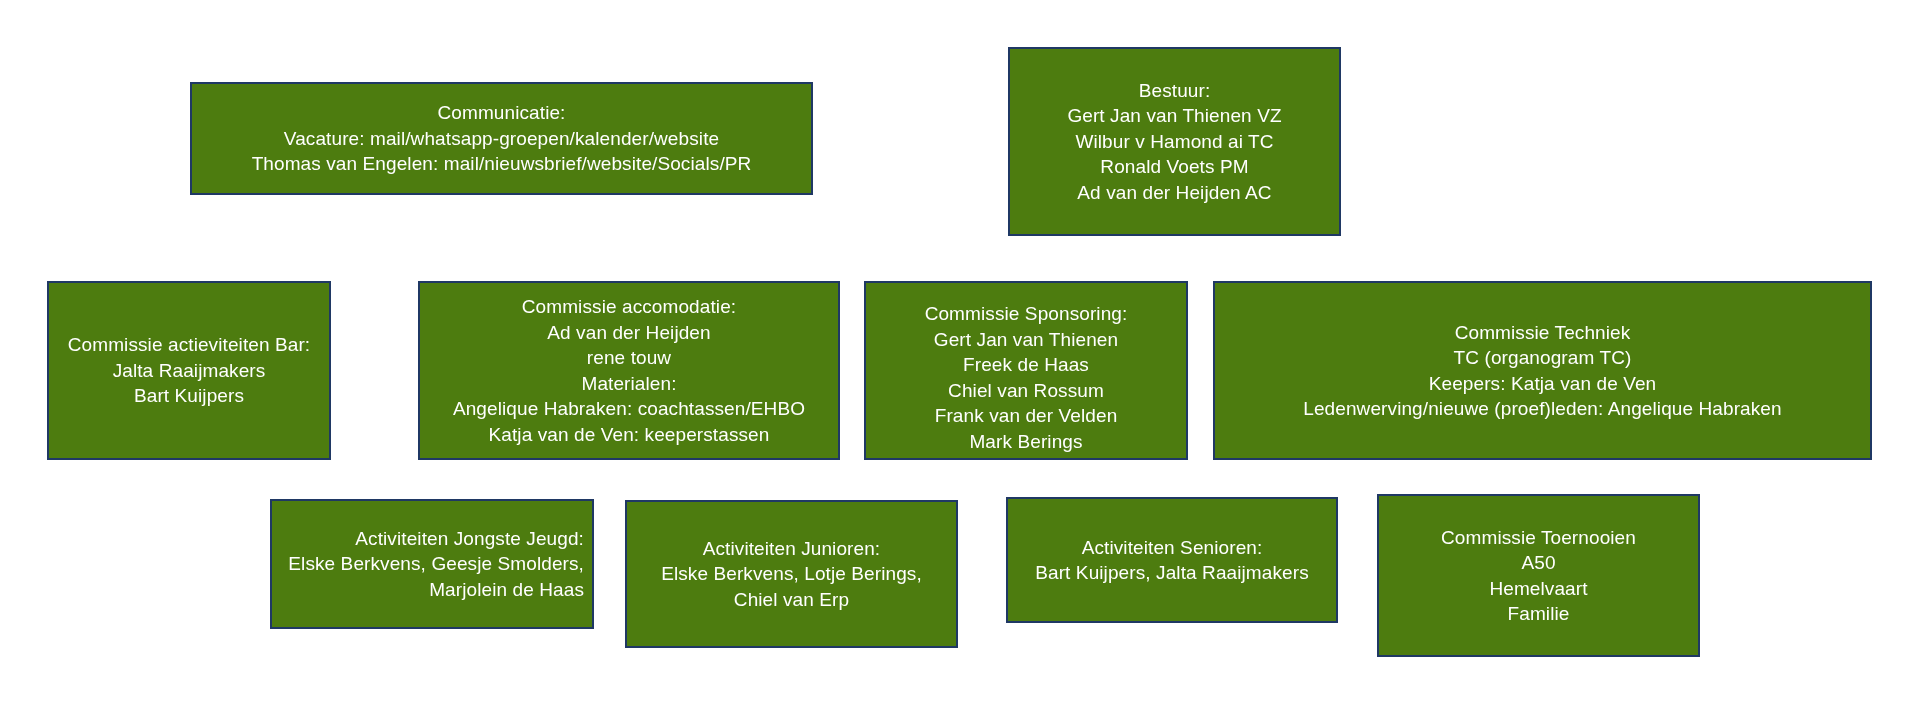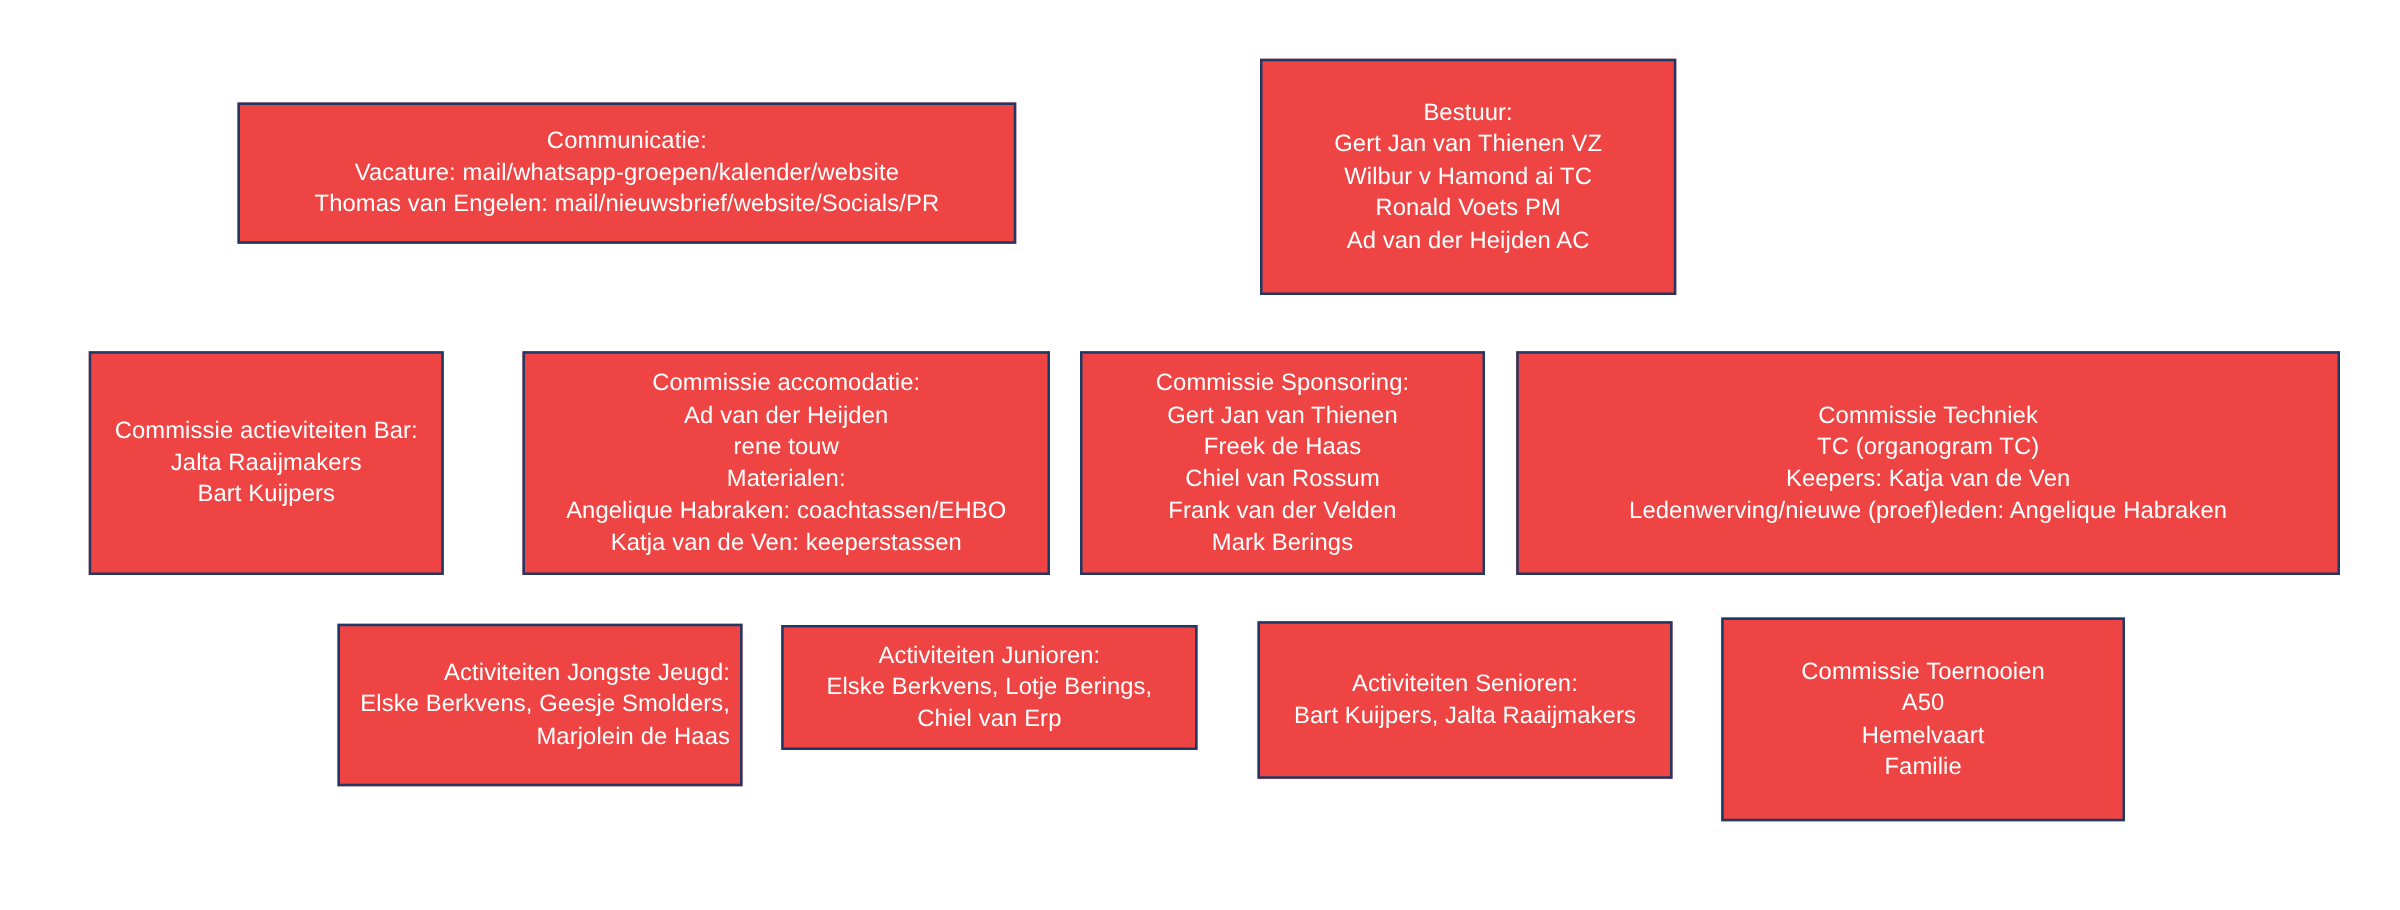--- a/index.html
+++ b/index.html
@@ -17,21 +17,21 @@
   #org-canvas {
     position: absolute;
     left: 0;
     top: 0;
     width: 1920px;
     height: 728px;
   }
   .org-box {
     position: absolute;
     box-sizing: border-box;
-    background: #ef4444;
+    background: #4d7c0f;
     border: 2px solid #1F3864;
     color: #FFFFFF;
     display: flex;
     flex-direction: column;
     align-items: center;
     justify-content: center;
     text-align: center;
     font-size: 19px;
     line-height: 25.5px;
     letter-spacing: 0.1px;
@@ -54,36 +54,36 @@
   </div>
 
   <div class="org-box" style="left:1008px; top:47px; width:333px; height:189px;">
     <span class="org-line">Bestuur:</span>
     <span class="org-line">Gert Jan van Thienen VZ</span>
     <span class="org-line">Wilbur v Hamond ai TC</span>
     <span class="org-line">Ronald Voets PM</span>
     <span class="org-line">Ad van der Heijden AC</span>
   </div>
 
-  <div class="org-box" style="left:47px; top:281px; width:284px; height:179px;margin-left:24px;">
+  <div class="org-box" style="left:47px; top:281px; width:284px; height:179px;">
     <span class="org-line">Commissie actieviteiten Bar:</span>
     <span class="org-line">Jalta Raaijmakers</span>
     <span class="org-line">Bart Kuijpers</span>
   </div>
 
   <div class="org-box" style="left:418px; top:281px; width:422px; height:179px;text-align:center;">
     <span class="org-line">Commissie accomodatie:</span>
     <span class="org-line">Ad van der Heijden</span>
     <span class="org-line">rene touw</span>
     <span class="org-line">Materialen:</span>
     <span class="org-line">Angelique Habraken: coachtassen/EHBO</span>
     <span class="org-line">Katja van de Ven: keeperstassen</span>
   </div>
 
-  <div class="org-box" style="left:864px; top:281px; width:324px; height:179px;">
+  <div class="org-box" style="left:864px; top:281px; width:324px; height:179px;justify-content:flex-end;">
     <span class="org-line">Commissie Sponsoring:</span>
     <span class="org-line">Gert Jan van Thienen</span>
     <span class="org-line">Freek de Haas</span>
     <span class="org-line">Chiel van Rossum</span>
     <span class="org-line">Frank van der Velden</span>
     <span class="org-line">Mark Berings</span>
   </div>
 
   <div class="org-box" style="left:1213px; top:281px; width:659px; height:179px;">
     <span class="org-line">Commissie Techniek</span>
@@ -91,21 +91,21 @@
     <span class="org-line">Keepers: Katja van de Ven</span>
     <span class="org-line">Ledenwerving/nieuwe (proef)leden: Angelique Habraken</span>
   </div>
 
   <div class="org-box" style="left:270px; top:499px; width:324px; height:130px;align-items:flex-end;">
     <span class="org-line">Activiteiten Jongste Jeugd:</span>
     <span class="org-line">Elske Berkvens, Geesje Smolders,</span>
     <span class="org-line">Marjolein de Haas</span>
   </div>
 
-  <div class="org-box" style="left:625px; top:500px; width:333px; height:100px;">
+  <div class="org-box" style="left:625px; top:500px; width:333px; height:148px;">
     <span class="org-line">Activiteiten Junioren:</span>
     <span class="org-line">Elske Berkvens, Lotje Berings,</span>
     <span class="org-line">Chiel van Erp</span>
   </div>
 
   <div class="org-box" style="left:1006px; top:497px; width:332px; height:126px;">
     <span class="org-line">Activiteiten Senioren:</span>
     <span class="org-line">Bart Kuijpers, Jalta Raaijmakers</span>
   </div>
 

